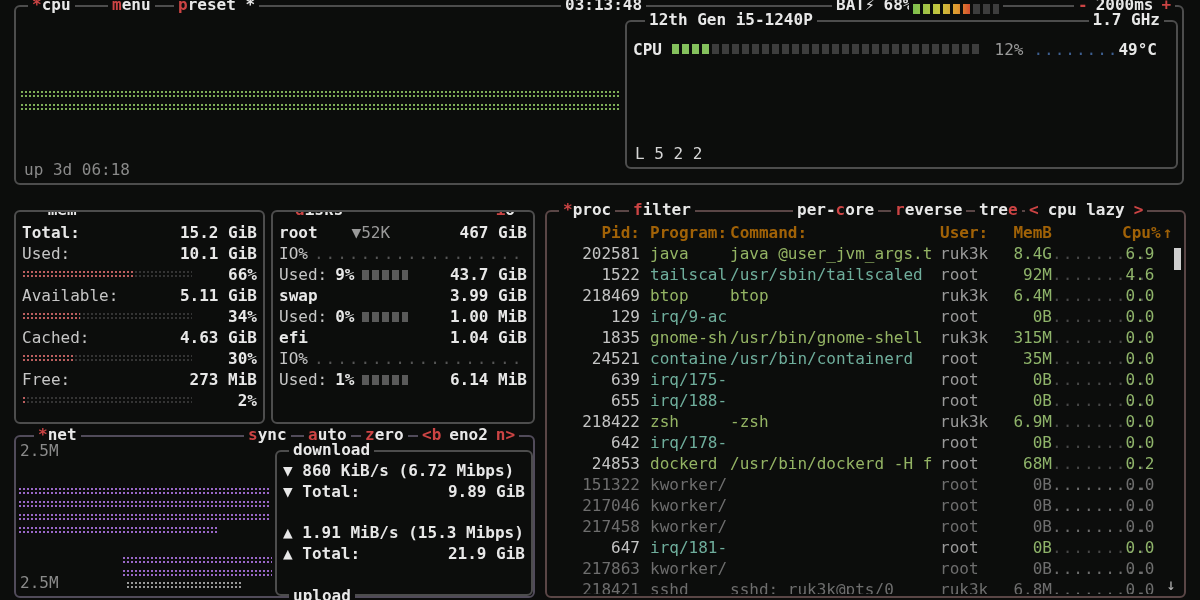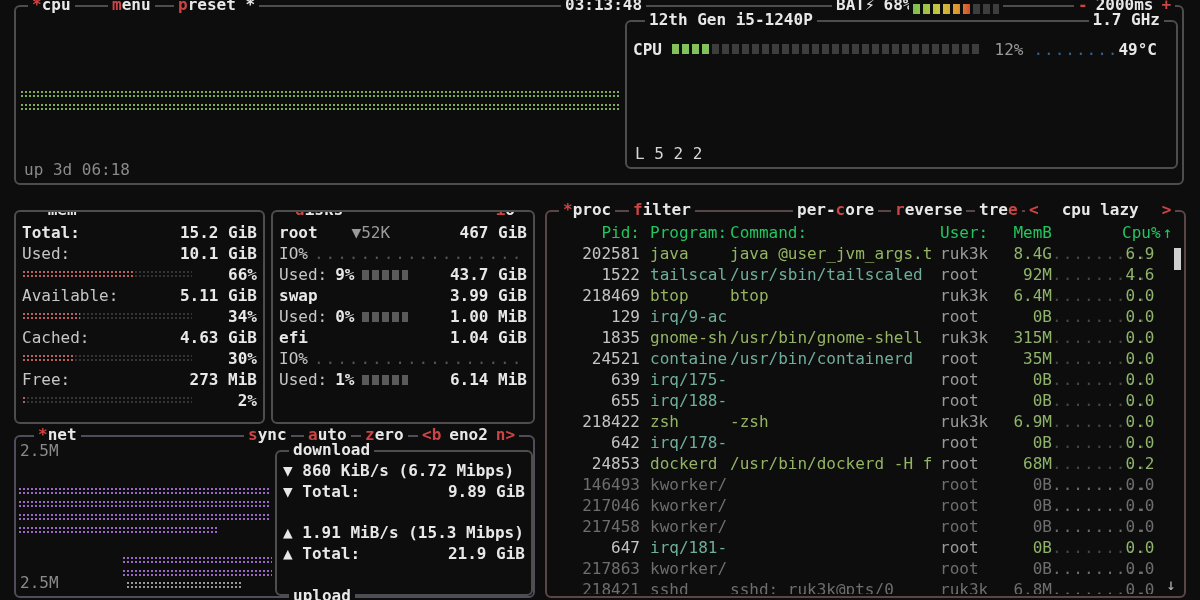--- a/index.html
+++ b/index.html
@@ -39,21 +39,21 @@
   .c-prog{width:90px;padding-left:10px;overflow:hidden}
   .c-cmd{width:210px;overflow:hidden}
   .c-user{width:52px;color:#9a9a9a}
   .c-mem{width:60px;text-align:right;color:#8fb46a}
   .c-dots{width:70px;text-align:center;color:#484848;letter-spacing:1px}
   .c-cpu{width:36px;text-align:center;color:#8fb46a}
   .c-arrow{width:19px;text-align:center;color:#e8e8e8;font-weight:bold}
   .tone-green .c-prog,.tone-green .c-cmd{color:#94b464}
   .tone-teal .c-prog,.tone-teal .c-cmd{color:#6fae9c}
   .tone-dim span{color:#6e6e6e !important}
-  .phead span{color:#22c55e;font-weight:normal}
+  .phead span{color:#a16207;font-weight:bold}
   .iodots{flex:1;overflow:hidden;color:#555;letter-spacing:2px;margin-left:6px}
   .bluedots{color:#3e5f91;letter-spacing:1px}
 </style>
 </head>
 <body>
 
 <div class="box clip" style="left:14px;top:5px;width:1170px;height:180px;overflow:visible">
   <span class="blabel" style="left:12px"><span class="hot">*</span><span class="w">cpu</span></span>
   <span class="blabel" style="left:92px"><span class="hot">m</span><span class="w">enu</span></span>
   <span class="blabel" style="left:158px"><span class="hot">p</span><span class="w">reset *</span></span>
@@ -142,21 +142,21 @@
     </div>
   </div>
 </div>
 
 <div class="box clip" style="left:545px;top:210px;width:641px;height:388px;border-color:#5a4646;overflow:visible">
   <span class="blabel" style="left:12px"><span class="hot">*</span><span class="w">proc</span></span>
   <span class="blabel" style="left:82px"><span class="hot">f</span><span class="w">ilter</span></span>
   <span class="blabel" style="left:246px"><span class="w">per-</span><span class="hot">c</span><span class="w">ore</span></span>
   <span class="blabel" style="left:344px"><span class="hot">r</span><span class="w">everse</span></span>
   <span class="blabel" style="left:428px"><span class="w">tre</span><span class="hot">e</span></span>
-  <span class="blabel" style="left:478px"><span class="hot">&lt;</span><span class="w" style="margin:0 23px">cpu lazy</span><span class="hot">&gt;</span></span>
+  <span class="blabel" style="left:478px"><span class="hot">&lt;</span><span class="w" style="margin:0 9px">cpu lazy</span><span class="hot">&gt;</span></span>
 
   <div style="padding-top:10px;overflow:hidden;height:382px">
 
     <div class="prow phead">
       <span class="c-pid">Pid:</span>
       <span class="c-prog">Program:</span>
       <span class="c-cmd">Command:</span>
       <span class="c-user">User:</span>
       <span class="c-mem">MemB</span>
       <span class="c-dots"></span>
@@ -281,21 +281,21 @@
           <span class="c-prog">dockerd</span>
           <span class="c-cmd">/usr/bin/dockerd -H f</span>
           <span class="c-user">root</span>
           <span class="c-mem">68M</span>
           <span class="c-dots">.........</span>
           <span class="c-cpu">0.2</span>
           <span class="c-arrow"></span>
         </div>
 
         <div class="prow tone-dim">
-          <span class="c-pid">146493</span>
+          <span class="c-pid">151322</span>
           <span class="c-prog">kworker/</span>
           <span class="c-cmd"></span>
           <span class="c-user">root</span>
           <span class="c-mem">0B</span>
           <span class="c-dots">.........</span>
           <span class="c-cpu">0.0</span>
           <span class="c-arrow"></span>
         </div>
 
         <div class="prow tone-dim">

